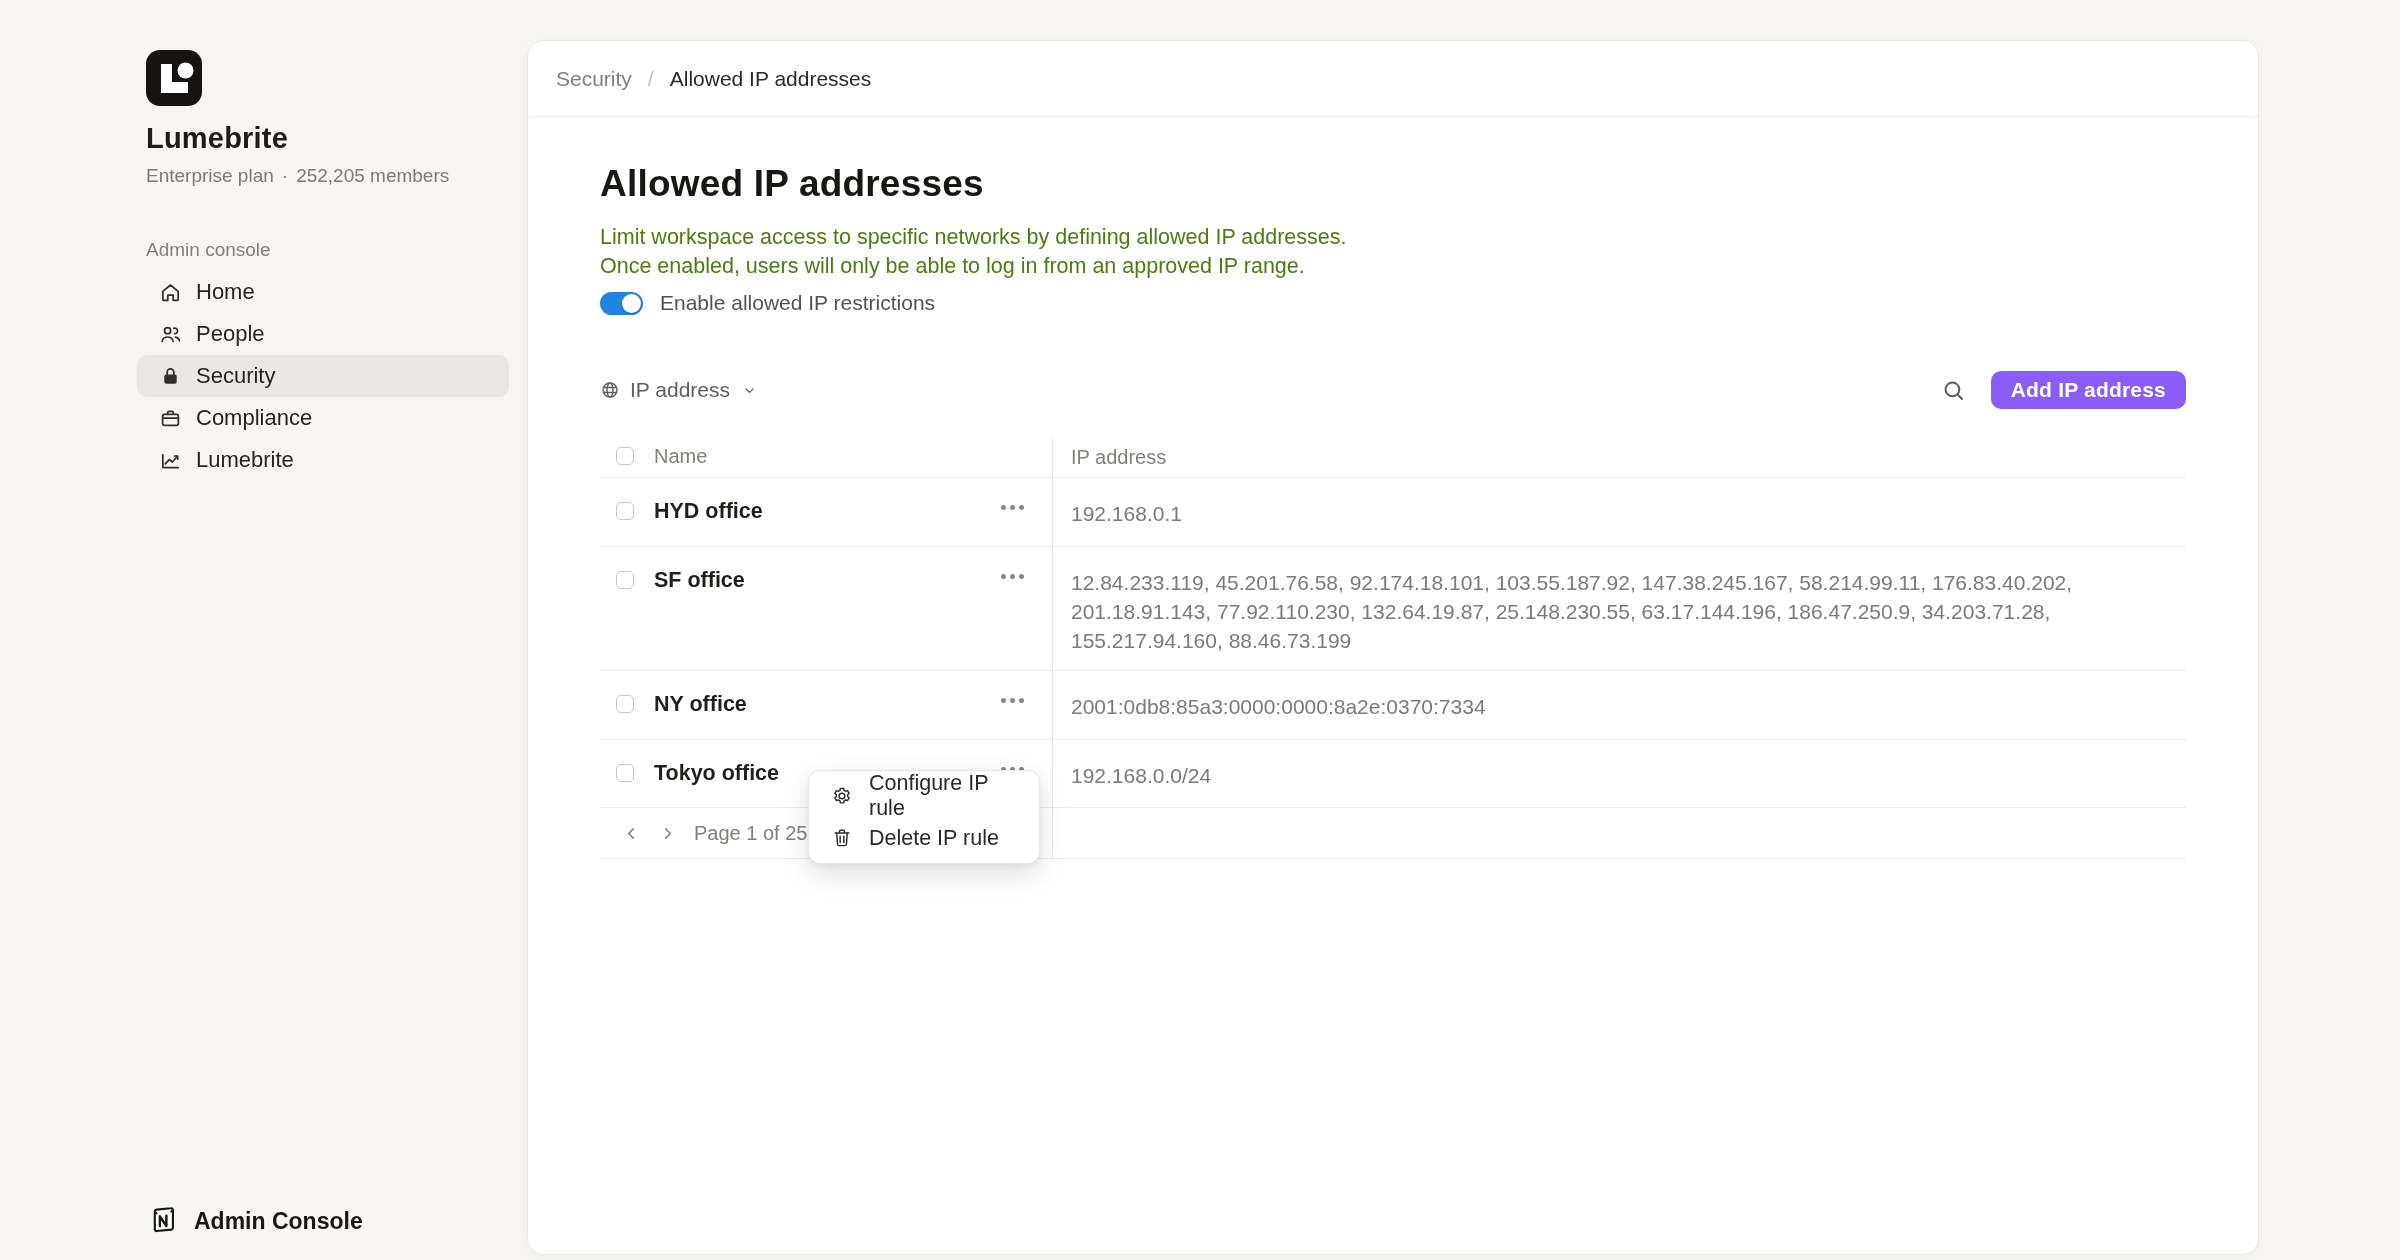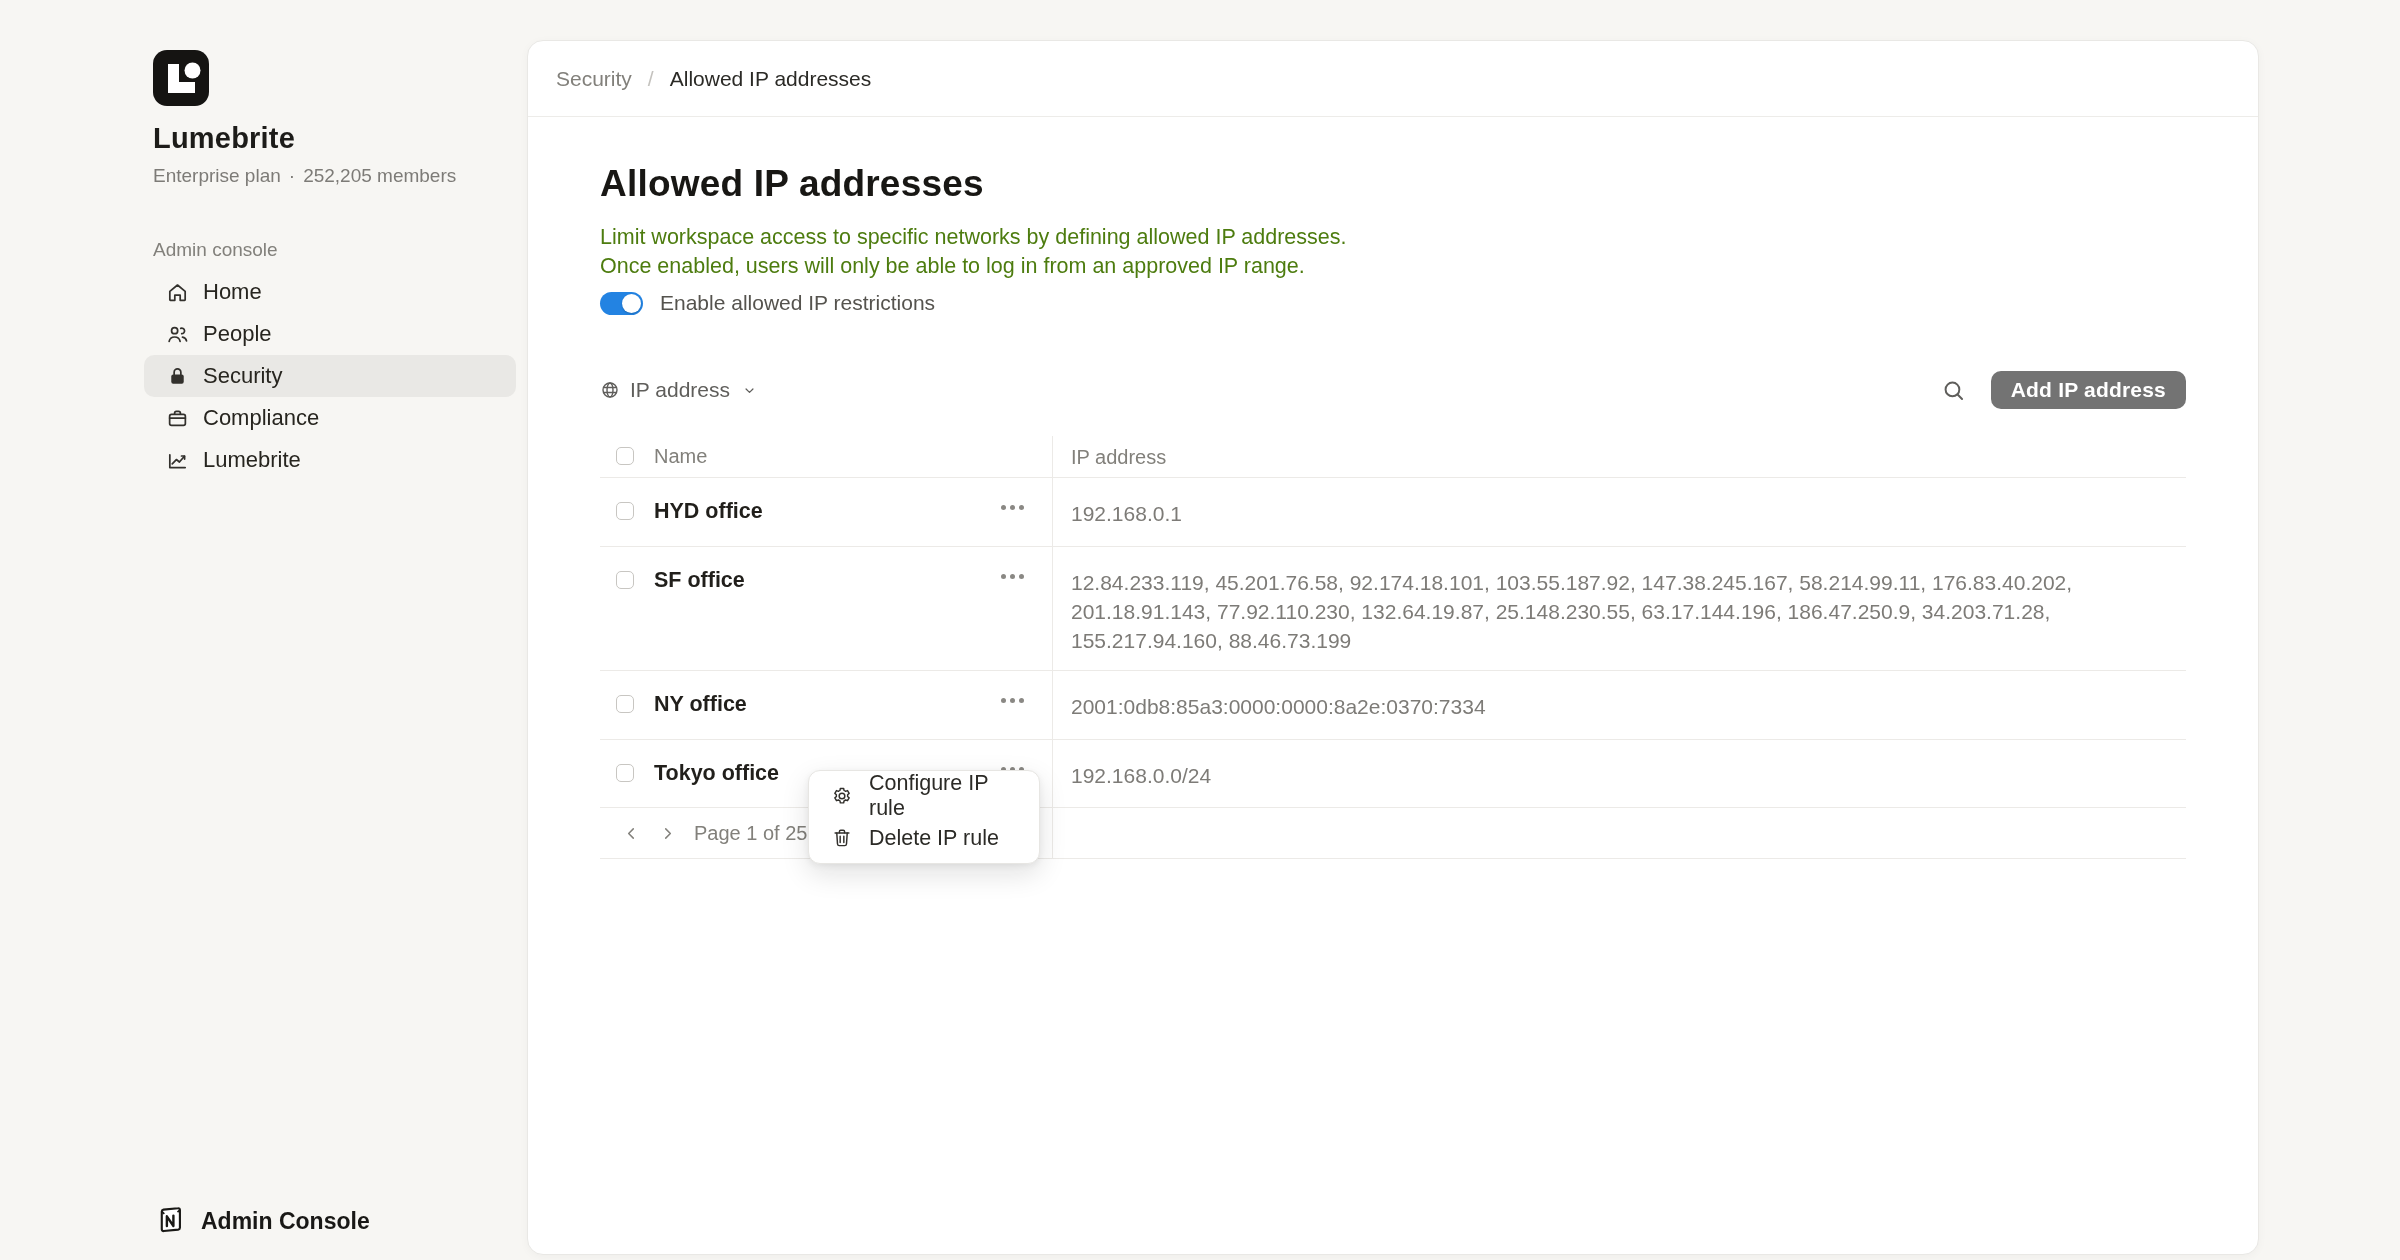--- a/index.html
+++ b/index.html
@@ -8,21 +8,21 @@
     background:#f7f6f3;
     font-family:"Liberation Sans","DejaVu Sans",sans-serif;
     color:#32302c;
     position:relative;
     overflow:hidden;
     -webkit-font-smoothing:antialiased;
   }
   svg { display:block; }
 
   
-  .sidebar { position:absolute; left:144px; top:0; width:372px; height:1260px; }
+  .sidebar { position:absolute; left:137px; top:0; width:372px; height:1260px; }
   .ws-logo { margin:50px 0 0 9px; width:56px; height:56px; cursor:pointer; }
   .ws-name { margin:16px 0 0 9px; font-size:29px; font-weight:700; color:#1d1c19; letter-spacing:.2px; }
   .ws-meta { margin:10px 0 0 9px; font-size:19px; color:#7d7b77; display:flex; gap:8px; align-items:center; }
   .section-label { margin:52px 0 10px 9px; font-size:19px; font-weight:500; color:#82807b; }
   .nav { display:flex; flex-direction:column; }
   .nav-item {
     height:42px; display:flex; align-items:center; gap:14px;
     padding:0 14px 0 22px; border-radius:10px; cursor:pointer;
     font-size:22px; color:#27251f;
   }
@@ -54,21 +54,21 @@
   .toggle-knob { position:absolute; top:2px; right:2px; width:19px; height:19px; border-radius:50%; background:#fff; box-shadow:0 1px 2px rgba(0,0,0,.2); }
   .toggle-label { font-size:21px; color:#55534e; }
 
   .actions-row { margin-top:56px; height:38px; display:flex; align-items:center; justify-content:space-between; }
   .filter { display:flex; align-items:center; gap:10px; color:#5f5e5b; font-size:21px; cursor:pointer; }
   .filter .chev { margin-left:2px; }
   .right-actions { display:flex; align-items:center; gap:22px; }
   .search-btn { width:30px; height:30px; display:flex; align-items:center; justify-content:center; cursor:pointer; color:#5f5e5b; }
   .add-btn {
     height:38px; padding:0 20px; border:none; border-radius:10px;
-    background:#737373; color:#fff; font-size:21px; font-weight:600;
+    background:#8b5cf6; color:#fff; font-size:21px; font-weight:600;
     font-family:inherit; cursor:pointer; letter-spacing:.2px;
   }
 
   
   .table { margin-top:27px; }
   .trow { display:grid; grid-template-columns:452px 1fr; border-bottom:1px solid #eceae7; }
   .cell-name { display:flex; align-items:flex-start; padding:21px 0 0 16px; position:relative; }
   .cell-ip { border-left:1px solid #eceae7; padding:21px 18px 0 18px; font-size:21px; color:#7d7b77; line-height:29px; }
   .thead { height:42px; }
   .thead .cell-name { padding-top:9px; }

